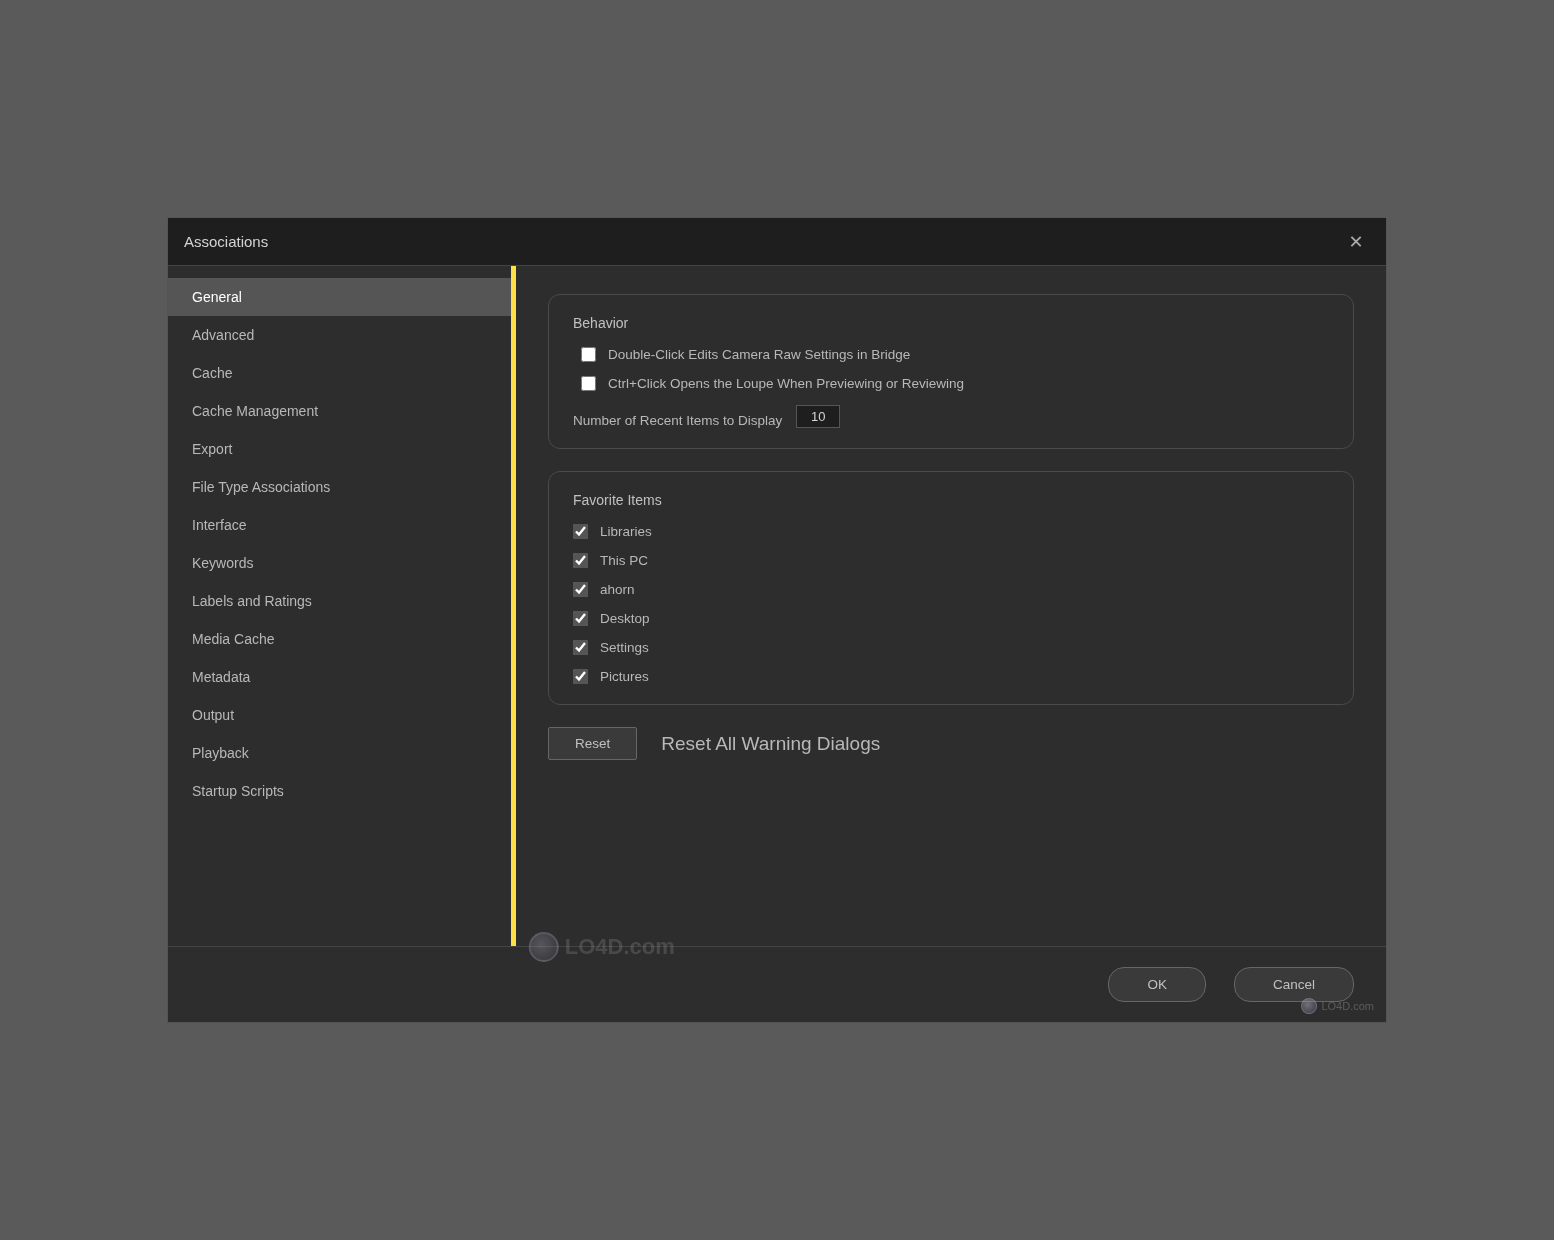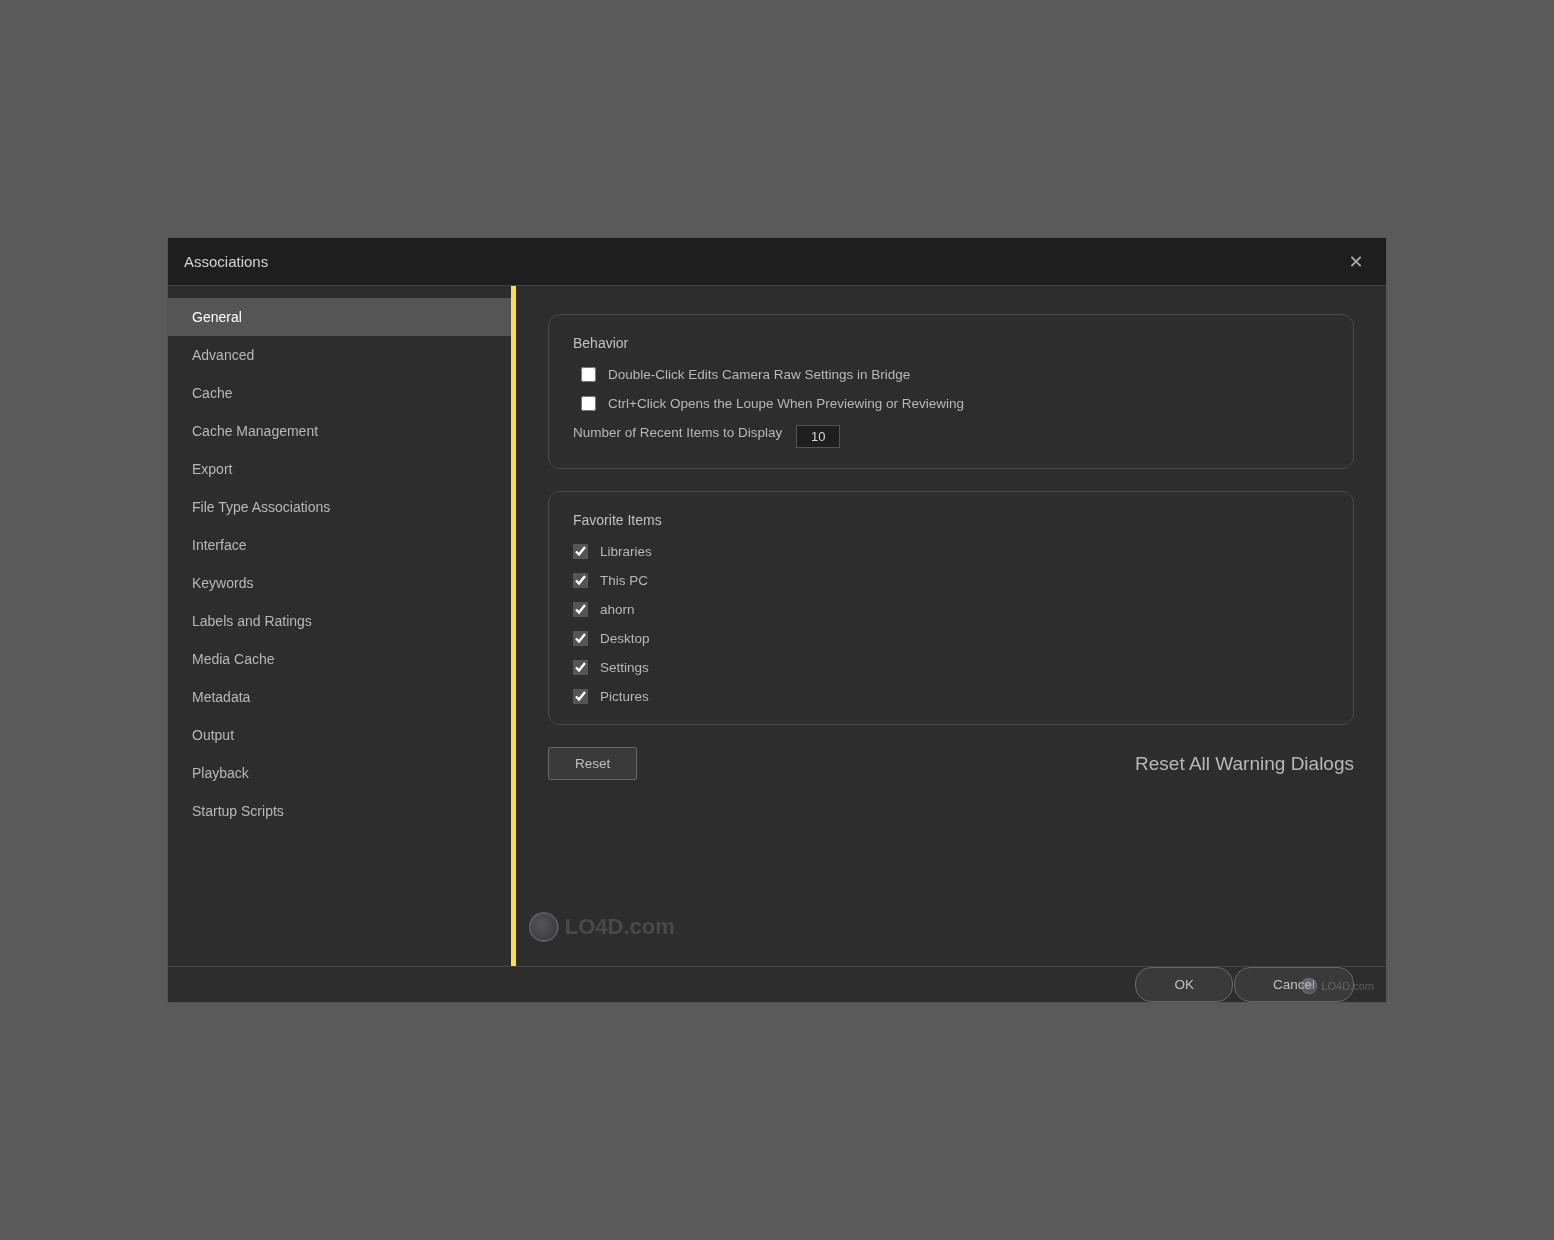--- a/index.html
+++ b/index.html
@@ -98,21 +98,21 @@
     .checkbox-row input[type="checkbox"] {
       width: 15px;
       height: 15px;
       margin-right: 12px;
       accent-color: #555;
       cursor: pointer;
       flex-shrink: 0;
     }
     .number-row {
       display: flex;
-      align-items: flex-start;
+      align-items: flex-end;
       margin-top: 6px;
       color: #b8b8b8;
       font-size: 13.5px;
     }
     .number-input {
       width: 44px;
       background: #1e1e1e;
       border: 1px solid #555;
       color: #d4d4d4;
       padding: 3px 8px;
@@ -138,21 +138,20 @@
       margin-right: 12px;
       accent-color: #555;
       cursor: pointer;
       flex-shrink: 0;
     }
     .bottom-actions {
       display: flex;
       align-items: center;
       gap: 24px;
       margin-top: 6px;
-      justify-content: space-between;
     }
     .reset-btn {
       background: #3a3a3a;
       border: 1px solid #666;
       color: #c0c0c0;
       padding: 8px 26px;
       font-size: 13.5px;
       cursor: pointer;
       border-radius: 2px;
     }
@@ -161,24 +160,24 @@
       font-size: 19px;
       cursor: pointer;
       background: none;
       border: none;
       text-decoration: none;
     }
     .dialog-footer {
       display: flex;
       justify-content: flex-end;
       align-items: center;
-      padding: 0 32px;
+      padding: 20px 32px;
       background: #2d2d2d;
       border-top: 1px solid #444;
-      gap: 1px;
+      gap: 28px;
     }
     .footer-btn {
       background: #3a3a3a;
       border: 1px solid #666;
       color: #c0c0c0;
       padding: 9px 38px;
       font-size: 13.5px;
       cursor: pointer;
       border-radius: 16px;
     }

